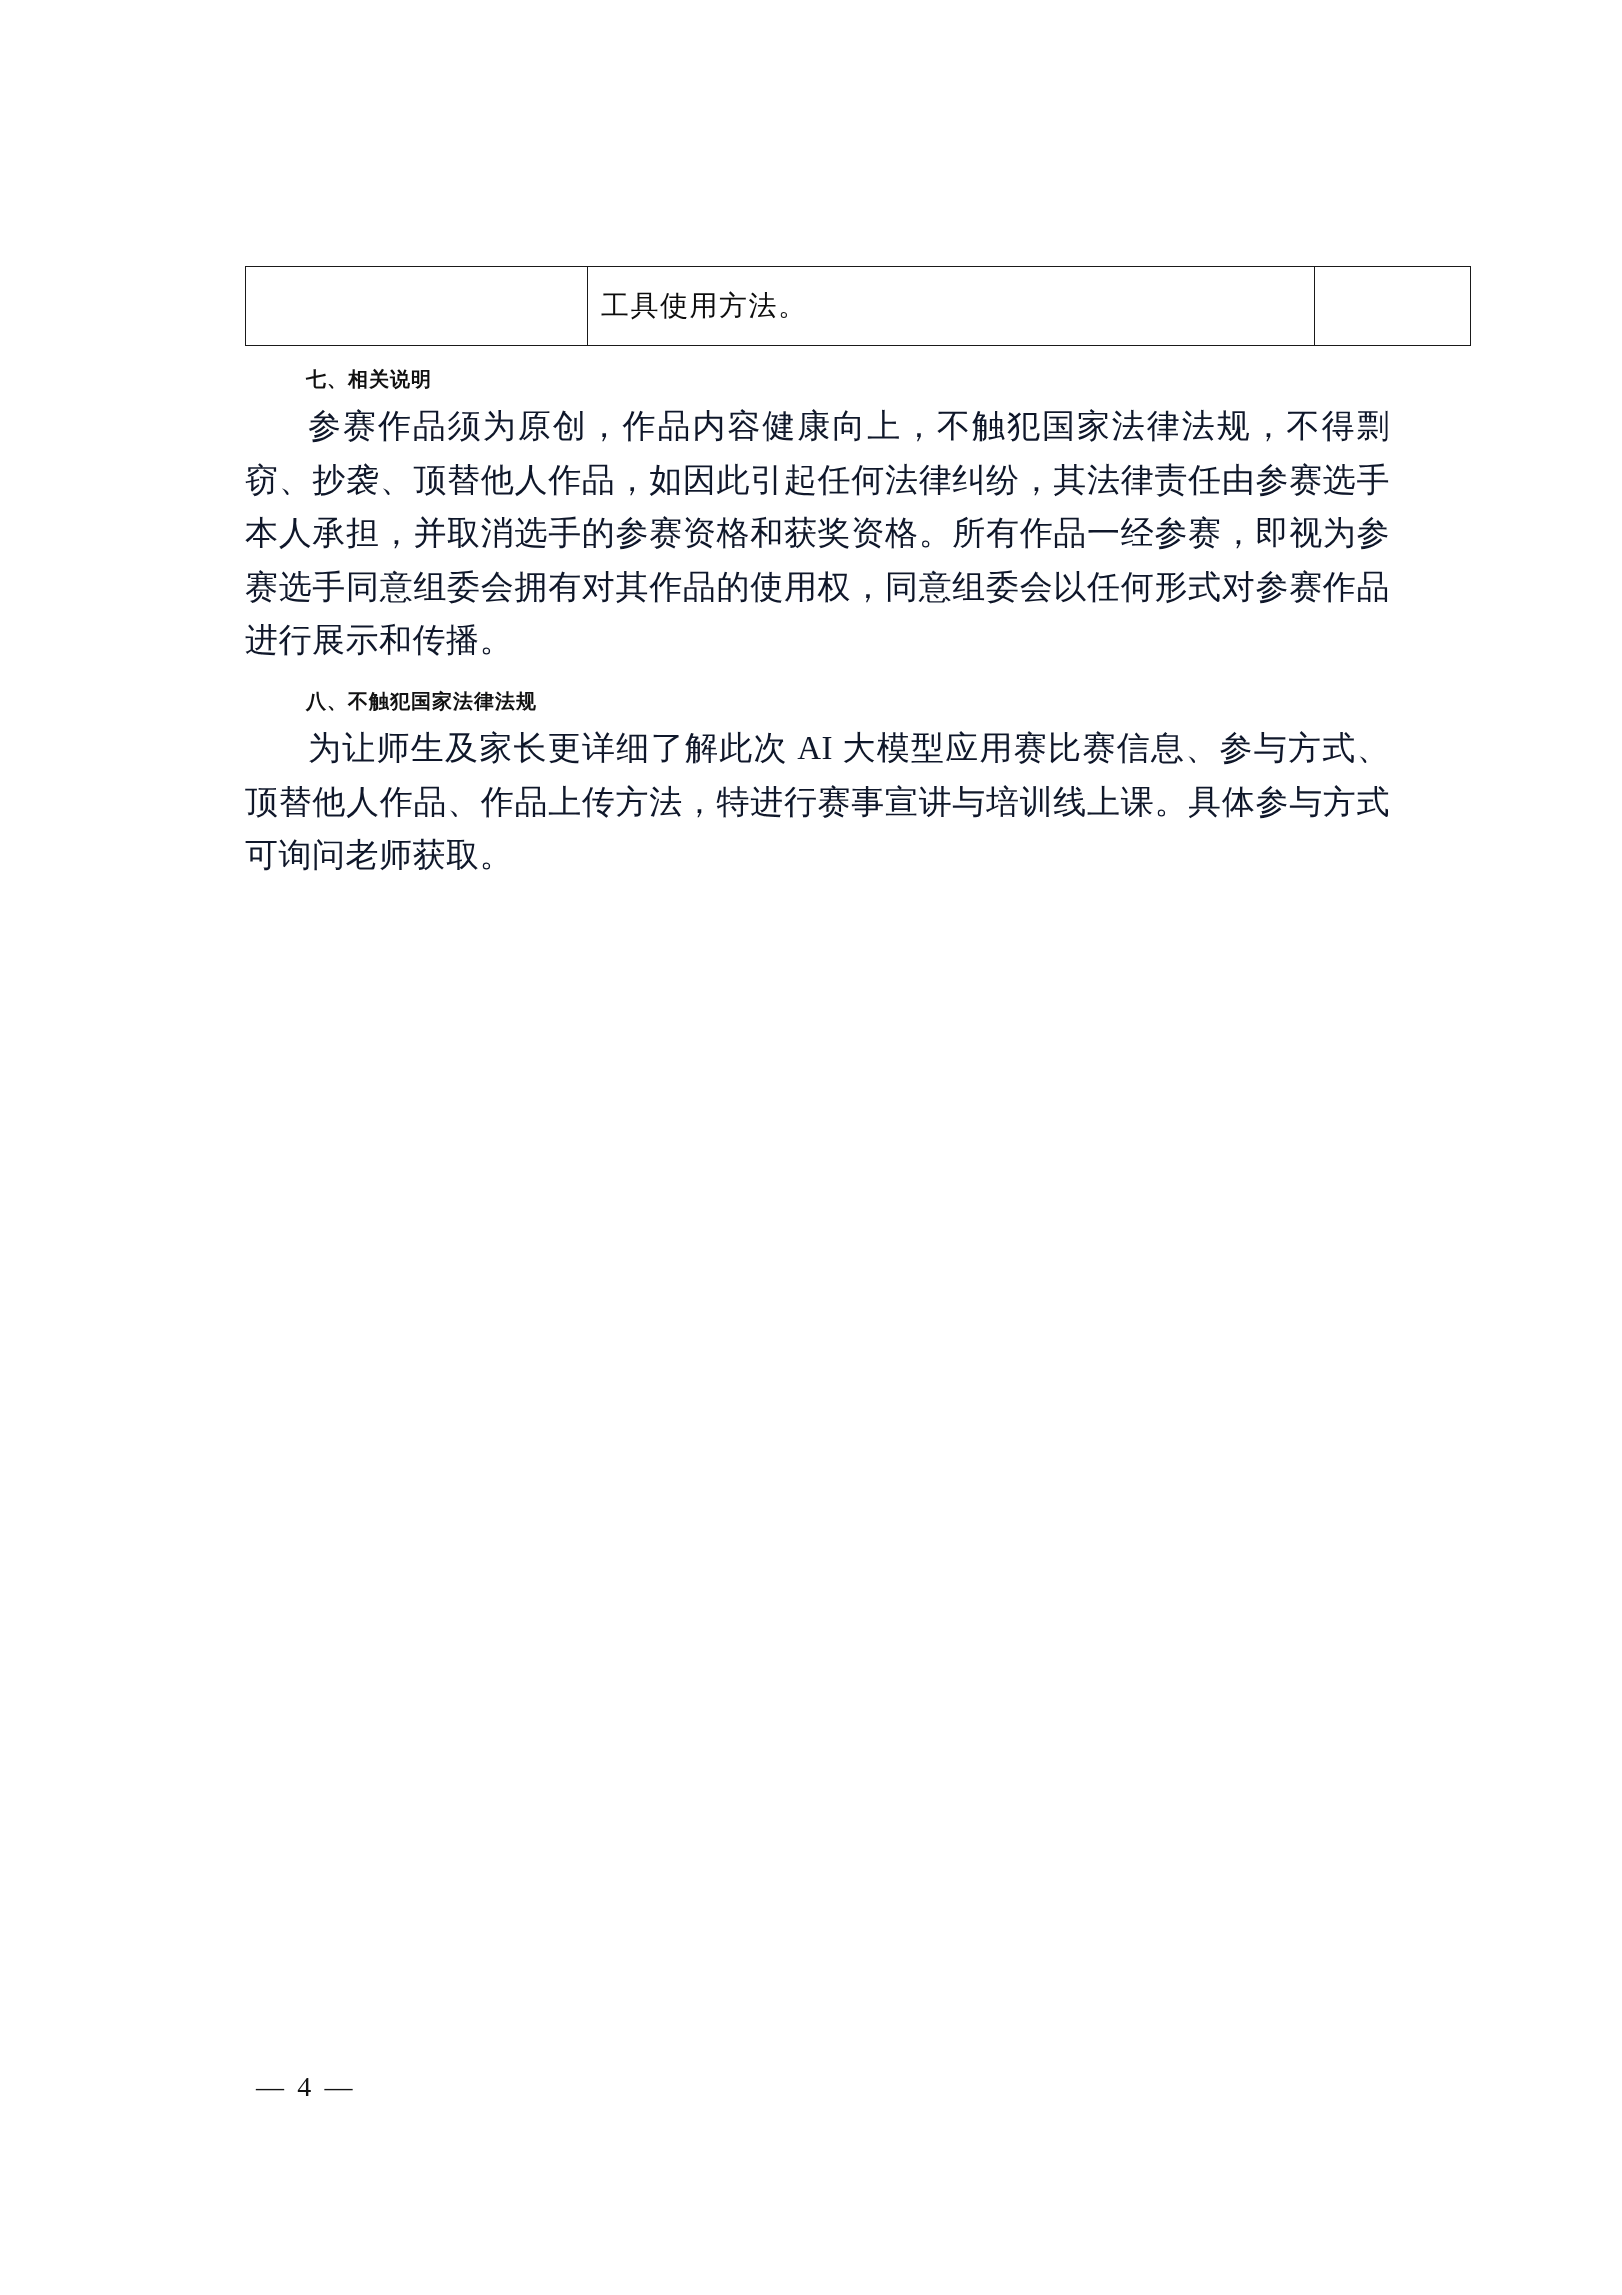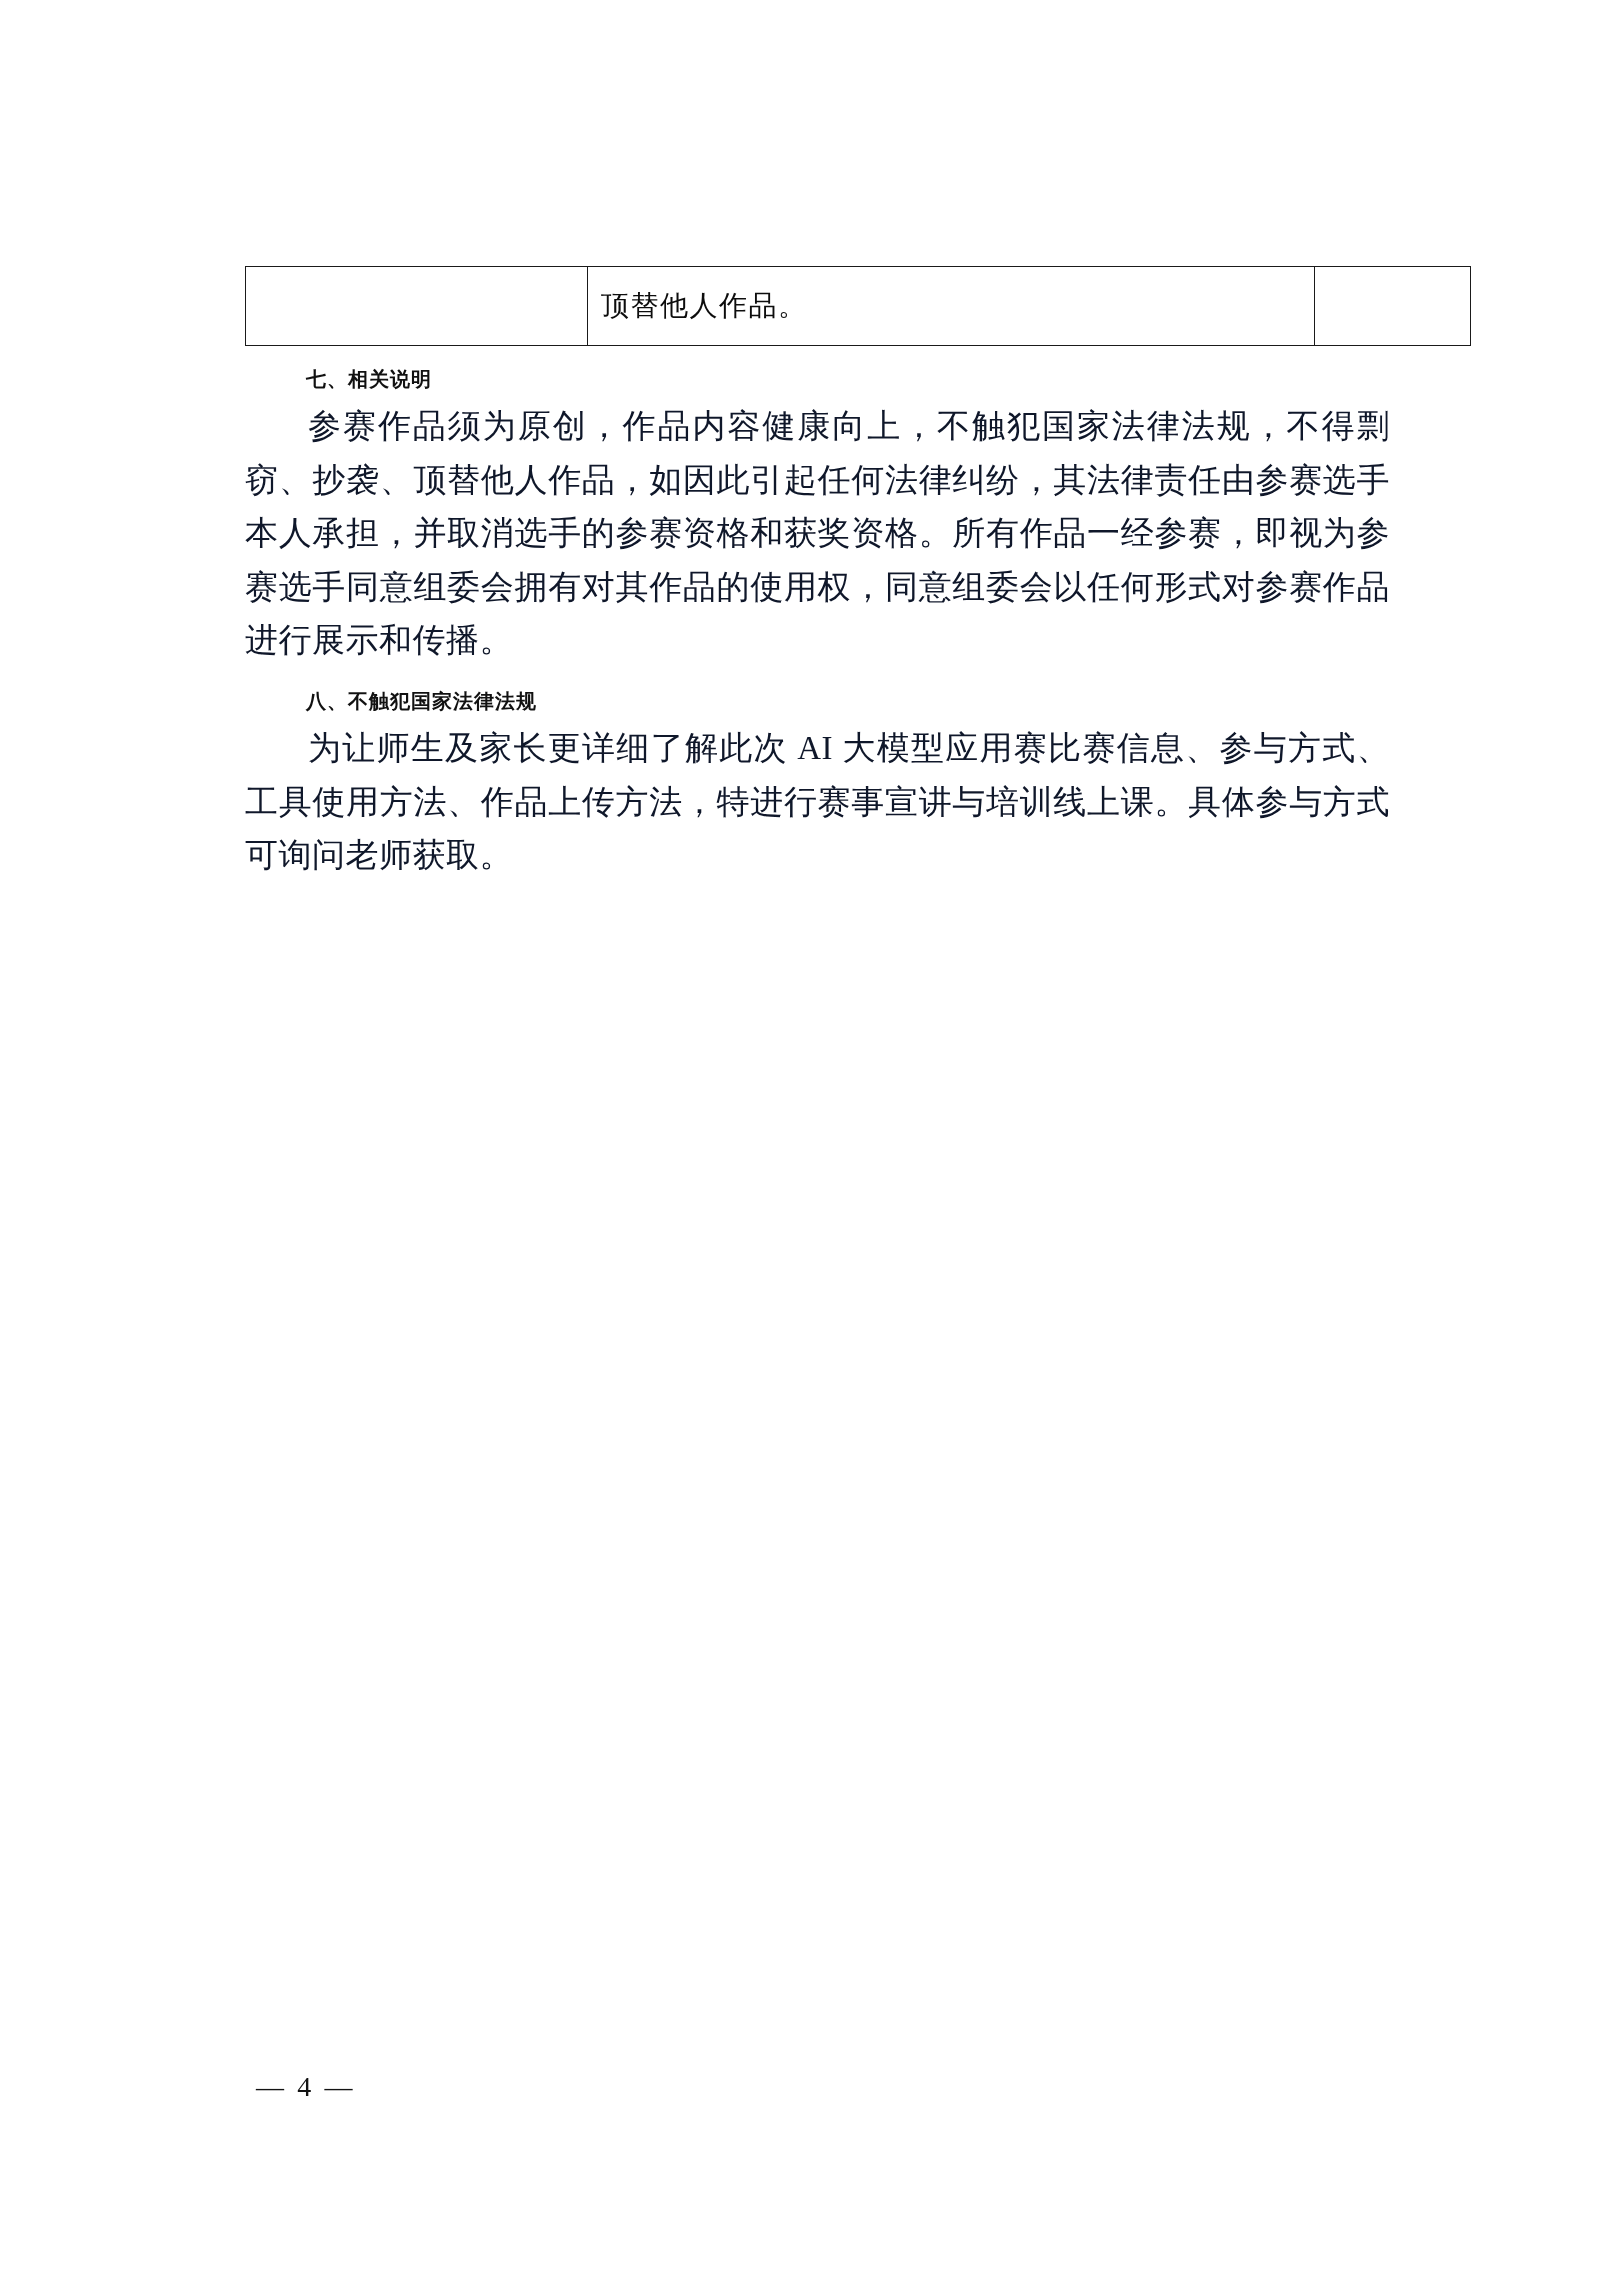--- a/index.html
+++ b/index.html
@@ -89,30 +89,30 @@
 <body>
 
 <div class="page">
 
   <div class="content">
 
     <table class="table-fragment">
       <tbody>
           <tr>
         <td class="col-a"></td>
-        <td class="col-b">顶替他人作品。</td>
+        <td class="col-b">工具使用方法。</td>
         <td class="col-c"></td>
       </tr>
     </tbody>
       </table>
 
     <h2 class="section-heading">七、相关说明</h2>
     <p class="body-text">参赛作品须为原创，作品内容健康向上，不触犯国家法律法规，不得剽窃、抄袭、顶替他人作品，如因此引起任何法律纠纷，其法律责任由参赛选手本人承担，并取消选手的参赛资格和获奖资格。所有作品一经参赛，即视为参赛选手同意组委会拥有对其作品的使用权，同意组委会以任何形式对参赛作品进行展示和传播。</p>
 
     <h2 class="section-heading">八、不触犯国家法律法规</h2>
-    <p class="body-text">为让师生及家长更详细了解此次 AI 大模型应用赛比赛信息、参与方式、工具使用方法、作品上传方法，特进行赛事宣讲与培训线上课。具体参与方式可询问老师获取。</p>
+    <p class="body-text">为让师生及家长更详细了解此次 AI 大模型应用赛比赛信息、参与方式、顶替他人作品、作品上传方法，特进行赛事宣讲与培训线上课。具体参与方式可询问老师获取。</p>
 
   </div>
 
   <div class="page-number">— 4 —</div>
 
 </div>
 
 
 </body></html>

